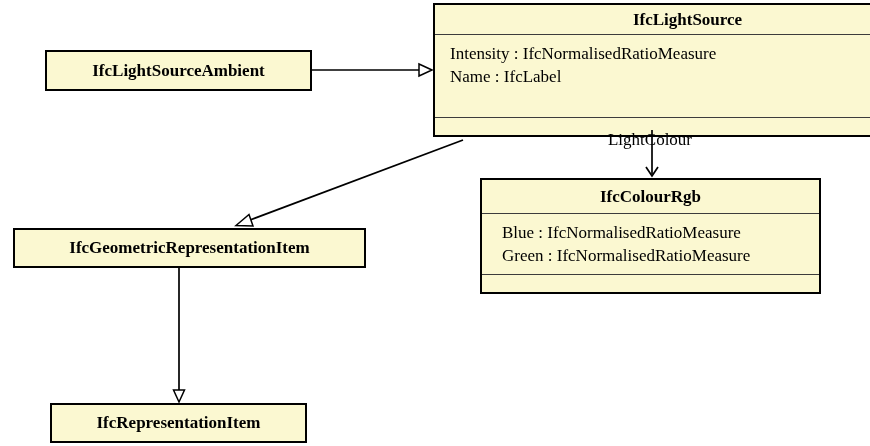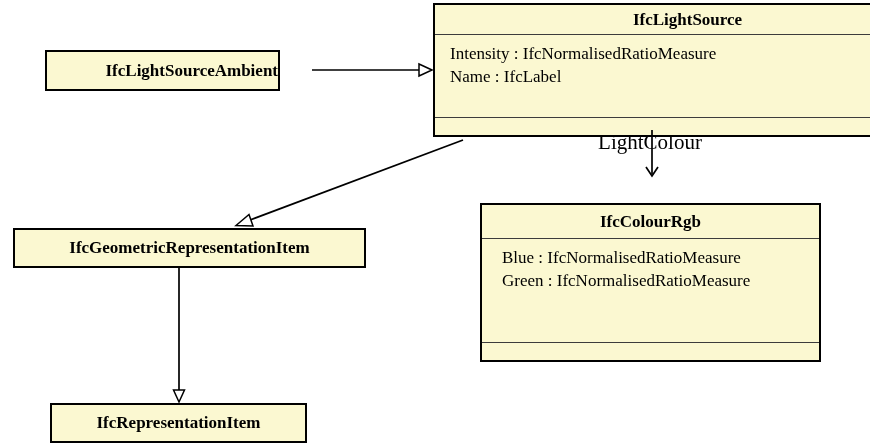--- a/index.html
+++ b/index.html
@@ -50,44 +50,44 @@
     width:870px;height:446px;
     z-index:5;pointer-events:none;
   }
   svg.overlay line{stroke:var(--border_color);stroke-width:1.7;}
   svg.overlay polygon{fill:#ffffff;stroke:var(--border_color);stroke-width:1.5;}
   svg.overlay polyline{fill:none;stroke:var(--border_color);stroke-width:1.7;}
   .edge-label{
     position:absolute;
     left:587px;top:130px;width:126px;
     text-align:center;
-    font-size:21px;color:var(--text_color);
+    font-size:17px;color:var(--text_color);
     z-index:10;
     white-space:nowrap;
   }
 </style>
 </head>
 <body>
 
 <div class="canvas">
 
   <div class="class-box" style="left:433px;top:3px;width:509px;height:134px;">
     <div class="box-title" style="height:29px;">IfcLightSource</div>
     <div class="box-attrs">
       <div class="attr-line">Intensity : IfcNormalisedRatioMeasure</div>
       <div class="attr-line">Name : IfcLabel</div>
     </div>
     <div class="box-empty"></div>
   </div>
 
-  <div class="class-box single" style="left:45px;top:50px;width:235px;height:41px;align-items:flex-end;">
+  <div class="class-box single" style="left:45px;top:50px;width:267px;height:41px;">
     <div class="box-title">IfcLightSourceAmbient</div>
   </div>
 
-  <div class="class-box" style="left:480px;top:178px;width:341px;height:159px;margin-top:25px;">
+  <div class="class-box" style="left:480px;top:178px;width:341px;height:116px;">
     <div class="box-title" style="height:33px;">IfcColourRgb</div>
     <div class="box-attrs indent20">
       <div class="attr-line">Blue : IfcNormalisedRatioMeasure</div>
       <div class="attr-line">Green : IfcNormalisedRatioMeasure</div>
     </div>
     <div class="box-empty"></div>
   </div>
 
   <div class="class-box single" style="left:13px;top:228px;width:353px;height:40px;">
     <div class="box-title">IfcGeometricRepresentationItem</div>

